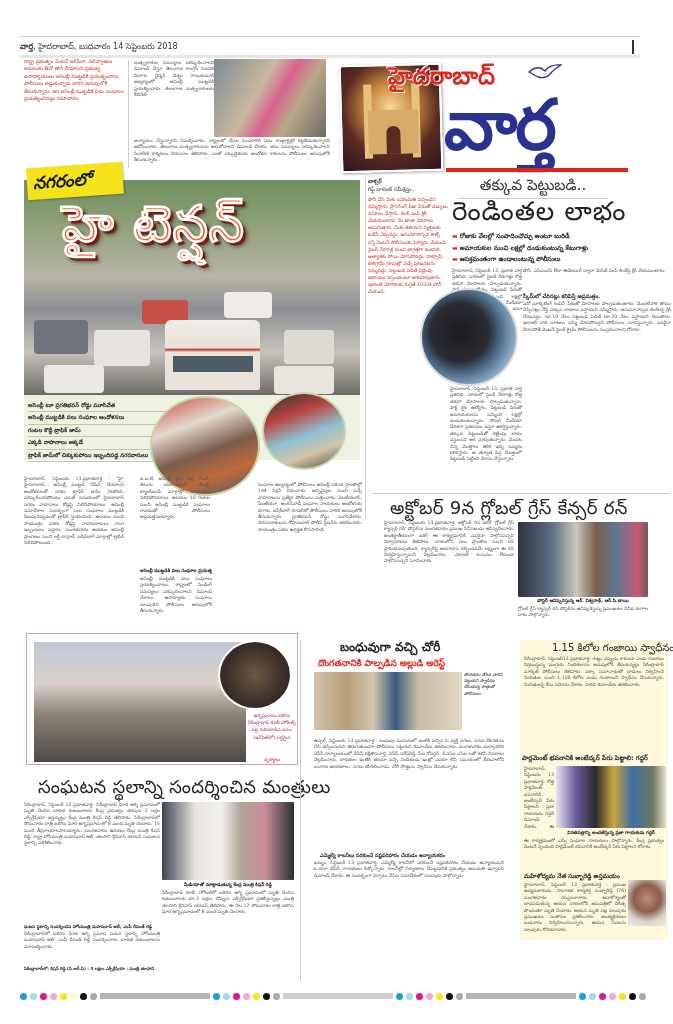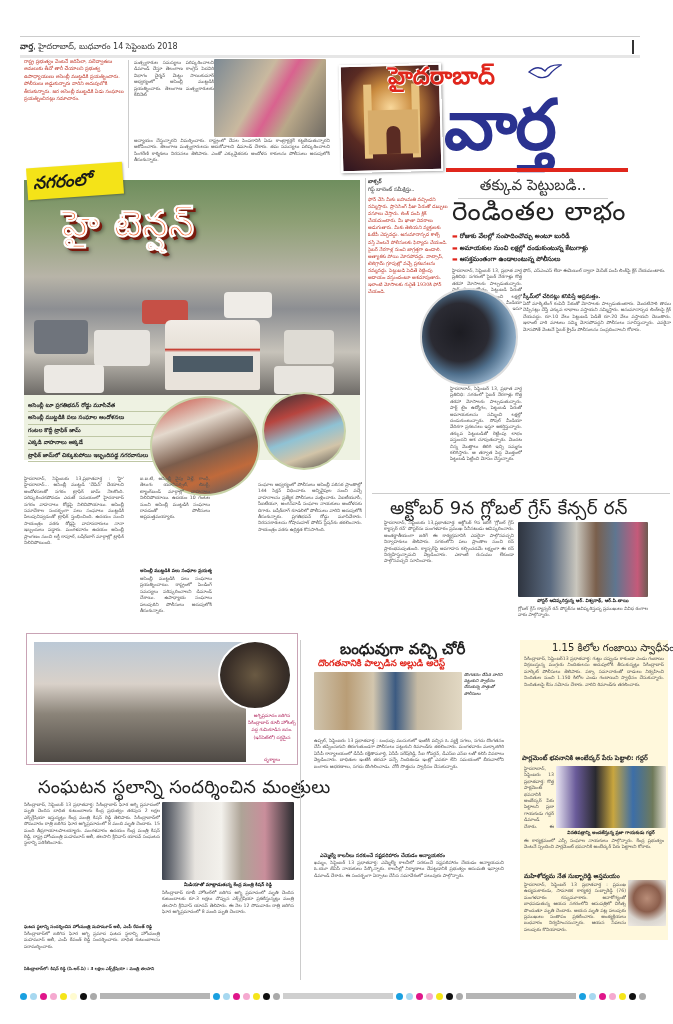--- a/index.html
+++ b/index.html
@@ -24,21 +24,21 @@
   .feat-sub { left: 458px; top: 176px; font-size: 15px; color: #333; border-bottom: 1px solid #ccc; padding-bottom: 1px; width: 150px; text-align: center; }
   .feat-head { left: 452px; top: 196px; font-size: 26px; color: #222; letter-spacing: 1px; white-space: nowrap; }
   .bullets { left: 452px; top: 230px; width: 220px; font-size: 6.3px; line-height: 11.5px; color: #222; font-weight: bold; }
   .bullets li { list-style: none; }
   .bullets li::before { content: "▬ "; color: #e0261c; font-size: 6px; }
   .sidecol { left: 368px; top: 178px; width: 80px; }
   .sidecol .h { font-size: 5.2px; font-weight: bold; color: #333; }
   .banner-photo { left: 24px; top: 180px; width: 336px; height: 215px; background:
     linear-gradient(180deg, #6f8e5e 0%, #8fa076 20%, #b8b4a8 45%, #8c8e92 60%, #c7c3ba 80%, #6d6a66 100%); overflow: hidden; }
   .banner-tag { left: 27px; top: 165px; width: 96px; height: 32px; background: #f4e318; transform: rotate(-4deg); font-size: 17px; font-weight: bold; font-style: italic; color: #1a1a1a; padding: 4px 6px; line-height: 22px; box-shadow: 1px 1px 2px rgba(0,0,0,.25); }
-  .banner-title { left: 62px; top: 196px; font-size: 36px; line-height: 56px; font-weight: bold; color: #f05a24; letter-spacing: 1px; -webkit-text-stroke: 1px #fff; text-shadow: 3px 3px 0 #7b1a0d, 4px 4px 4px rgba(0,0,0,.55); white-space: nowrap; }
+  .banner-title { left: 62px; top: 196px; font-size: 50px; line-height: 56px; font-weight: bold; color: #f05a24; letter-spacing: 1px; -webkit-text-stroke: 1px #fff; text-shadow: 3px 3px 0 #7b1a0d, 4px 4px 4px rgba(0,0,0,.55); white-space: nowrap; }
   .bus { left: 165px; top: 320px; width: 95px; height: 70px; background: linear-gradient(180deg,#f1ece6 0%,#e7e1d8 40%,#c53a2f 42%,#e9e3db 46%,#e9e3db 100%); border-radius: 6px 6px 2px 2px; }
   .bus .win { position:absolute; left:8px; top:36px; width:80px; height:16px; background:#4c5b66; }
   .car { position:absolute; border-radius: 4px; }
   .points-box { left: 24px; top: 395px; width: 336px; height: 65px; background: #eef2e2; }
   .points { left: 28px; top: 400px; width: 140px; }
   .points li { list-style: none; font-size: 5.6px; line-height: 11.4px; color: #222; font-weight: bold; border-bottom: 1px solid #bfc7a5; white-space: nowrap; overflow: hidden; }
   .circle { border-radius: 50%; border: 2px solid #c8d3a8; overflow: hidden; }
   .box-frame { border: 1px solid #c9a3b5; }
   .fire-photo { left: 34px; top: 642px; width: 212px; height: 120px; background: linear-gradient(180deg,#bcc9d6 0%,#d9d1c9 35%,#8b8479 60%,#4e4944 100%); }
   .fire-circle { left: 218px; top: 640px; width: 74px; height: 70px; background: radial-gradient(circle,#6a5a43 0%,#3a2f28 60%,#222 100%); border-radius: 50%; border: 2px solid #fff; }
@@ -150,21 +150,21 @@
 <div class="abs heading-lg" style="left:38px;top:776px;font-size:18px;">సంఘటన స్థలాన్ని సందర్శించిన మంత్రులు</div>
 <div class="abs txt" style="left:24px;top:802px;width:136px;height:120px;">సికింద్రాబాద్, సెప్టెంబర్ 13 ప్రభాతవార్త: సికింద్రాబాద్ ఘోర అగ్ని ప్రమాదంలో మృతి చెందిన బాధిత కుటుంబాలకు కేంద్ర ప్రభుత్వం తరపున 2 లక్షల ఎక్స్‌గ్రేషియా ఇస్తున్నట్లు కేంద్ర మంత్రి కిషన్ రెడ్డి తెలిపారు. సికింద్రాబాద్‌లో సోమవారం రాత్రి జరిగిన ఘోర అగ్నిప్రమాదంలో 8 మంది మృతి చెందారు. 15 మంది తీవ్రగాయాలపాలయ్యారు. మంగళవారం ఉదయం కేంద్ర మంత్రి కిషన్ రెడ్డి, రాష్ట్ర హోంమంత్రి మహమూద్ అలీ, తలసాని శ్రీనివాస్ యాదవ్ సంఘటన స్థలాన్ని పరిశీలించారు.</div>
 <div class="abs photo" style="left:162px;top:802px;width:132px;height:78px;background:linear-gradient(90deg,#3e4450 0%,#e7e4df 25%,#f3f1ec 45%,#aea497 60%,#c98e9b 78%,#2c2c30 100%);"></div>
 <div class="abs caption" style="left:162px;top:882px;width:132px;">మీడియాతో మాట్లాడుతున్న కేంద్ర మంత్రి కిషన్ రెడ్డి</div>
 <div class="abs txt" style="left:162px;top:890px;width:132px;height:72px;">సికింద్రాబాద్ రూబీ హోటల్‌లో జరిగిన అగ్ని ప్రమాదంలో మృతి చెందిన కుటుంబాలకు రూ.3 లక్షలు చొప్పున ఎక్స్‌గ్రేషియా ప్రకటిస్తున్నట్లు మంత్రి తలసాని శ్రీనివాస్ యాదవ్ తెలిపారు. ఈ నెల 12 సోమవారం రాత్రి జరిగిన ఘోర అగ్నిప్రమాదంలో 8 మంది మృతి చెందారు.</div>
 <div class="abs" style="left:24px;top:924px;width:136px;font-size:4.4px;font-weight:bold;color:#222;white-space:nowrap;overflow:hidden;">ఘటన స్థలాన్ని సందర్శించిన హోంమంత్రి మహమూద్ అలీ, ఎంపీ రేవంత్ రెడ్డి</div>
 <div class="abs txt" style="left:24px;top:931px;width:136px;height:32px;">సికింద్రాబాద్‌లో జరిగిన ఘోర అగ్ని ప్రమాద ఘటన స్థలాన్ని హోంమంత్రి మహమూద్ అలీ, ఎంపీ రేవంత్ రెడ్డి సందర్శించారు. బాధిత కుటుంబాలను పరామర్శించారు.</div>
 <div class="abs" style="left:24px;top:966px;width:136px;font-size:4.2px;font-weight:bold;color:#222;white-space:nowrap;overflow:hidden;">సికింద్రాబాద్‌లో: కిషన్ రెడ్డి (సి.ఆర్‌.పి) : 3 లక్షలు ఎక్స్‌గ్రేషియా : మంత్రి తలసాని</div>
 <div class="abs vline" style="left:300px;top:640px;height:340px;"></div>
 
-<div class="abs heading-md" style="left:340px;top:640px;font-size:15px;">బంధువుగా వచ్చి చోరీ</div>
+<div class="abs heading-md" style="left:340px;top:640px;font-size:12px;">బంధువుగా వచ్చి చోరీ</div>
 <div class="abs heading-red" style="left:318px;top:658px;">దొంగతనానికి పాల్పడిన అల్లుడి అరెస్ట్</div>
 <div class="abs photo" style="left:314px;top:672px;width:148px;height:58px;background:linear-gradient(90deg,#cfc3ac 0%,#b99d76 22%,#d2c6ae 40%,#3c5b82 55%,#c7bba4 70%,#e2d8c3 100%);"></div>
 <div class="abs redtxt" style="left:464px;top:672px;width:40px;height:60px;font-size:4.3px;line-height:6.2px;color:#222;font-style:italic;">దొంగతనం చేసిన వారిని పట్టుకుని స్వాధీనం చేసుకున్న సొత్తుతో పోలీసులు</div>
 <div class="abs txt" style="left:314px;top:738px;width:190px;height:108px;">ఉప్పల్, సెప్టెంబరు 13 ప్రభాతవార్త : బంధువు ముసుగులో ఇంటికి వచ్చిన ఓ వ్యక్తి నగలు, నగదు దొంగతనం చేసి తప్పించుకుని తిరుగుతుండగా పోలీసులు పట్టుకుని రిమాండ్‌కు తరలించారు. మంగళవారం మల్కాజిగిరి ఏసీపీ కార్యాలయంలో డీసీపీ రక్షితామూర్తి, ఏసీపీ నరేష్‌రెడ్డి, సీఐ గోవర్ధన్, డీఎస్ఐ ఎస్ఐ లతో కలిసి వివరాలు వెల్లడించారు. బాధితుల ఇంటికి తరచూ వచ్చే నిందితుడు ఇంట్లో ఎవరూ లేని సమయంలో బీరువాలోని బంగారు ఆభరణాలు, నగదు దొంగిలించాడు. చోరీ సొత్తును స్వాధీనం చేసుకున్నారు.</div>
 <div class="abs" style="left:320px;top:852px;width:186px;font-size:5px;font-weight:bold;color:#222;white-space:nowrap;overflow:hidden;">ఎమ్మెల్యే కాలనీలు సరకుంచే నష్టపరిహారం చేయడం అన్యాయకరం</div>
 <div class="abs txt" style="left:314px;top:860px;width:190px;height:120px;">ఖమ్మం, సెప్టెంబర్ 13 ప్రభాతవార్త: ఎమ్మెల్యే కాలనీలో సరకుంచే నష్టపరిహారం చేయడం అన్యాయమని ఓ.యూ జేఏసీ నాయకులు పేర్కొన్నారు. కాలనీల్లో నిర్మాణాలు చేపట్టడానికి ప్రభుత్వం అనుమతి ఇవ్వాలని డిమాండ్ చేశారు. ఈ సందర్భంగా ఏర్పాటు చేసిన సమావేశంలో పలువురు పాల్గొన్నారు.</div>
 
 <div class="abs yellow-box"></div>
 <div class="abs heading-md" style="left:552px;top:642px;font-size:10px;font-weight:normal;">1.15 కిలోల గంజాయి స్వాధీనం.</div>
 <div class="abs txt" style="left:524px;top:656px;width:140px;height:96px;">సికింద్రాబాద్, సెప్టెంబర్13 ప్రభాతవార్త: గుట్టు చప్పుడు కాకుండా ఎండు గంజాయి విక్రయిస్తున్న ముగ్గురు నిందితులను అదుపులోకి తీసుకున్నట్లు సికింద్రాబాద్ మార్కెట్ పోలీసులు తెలిపారు. పక్కా సమాచారంతో దాడులు నిర్వహించి నిందితుల నుంచి 1.150 కిలోల ఎండు గంజాయిని స్వాధీనం చేసుకున్నారు. నిందితులపై కేసు నమోదు చేశారు. వారిని రిమాండ్‌కు తరలించారు.</div>

